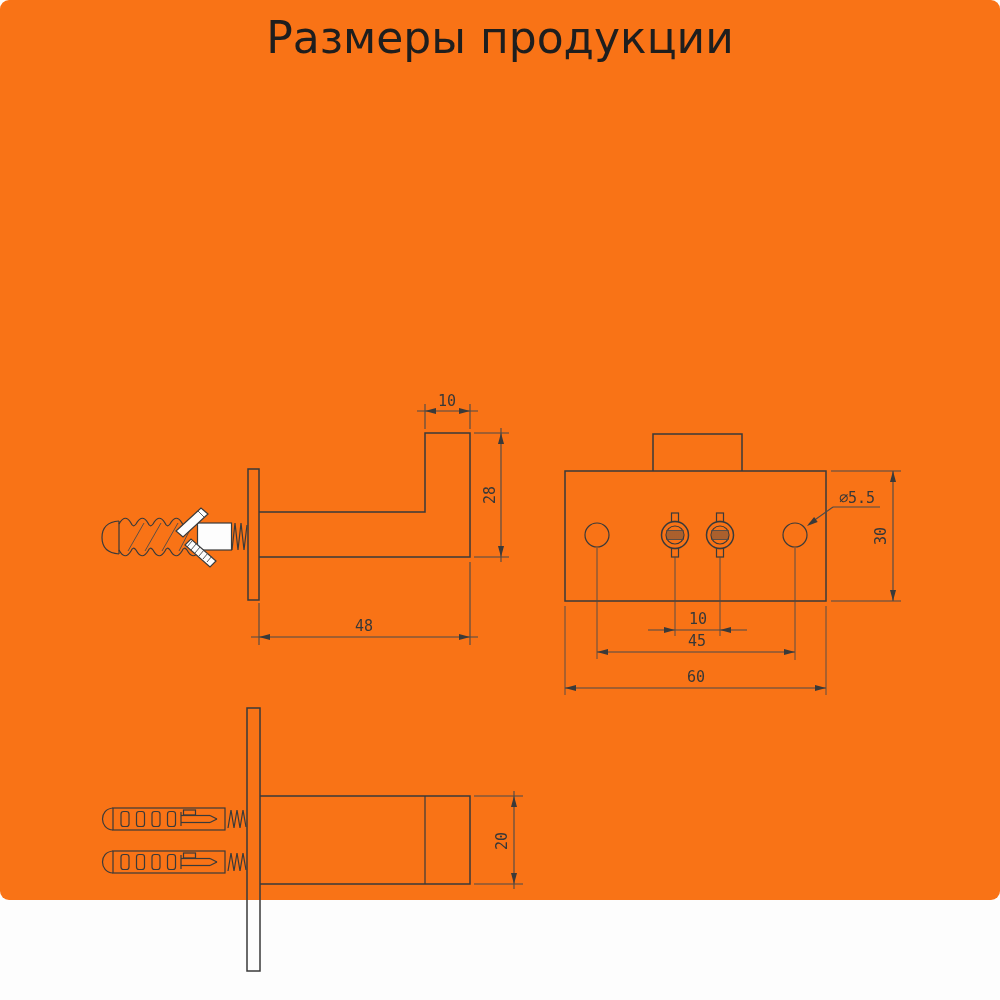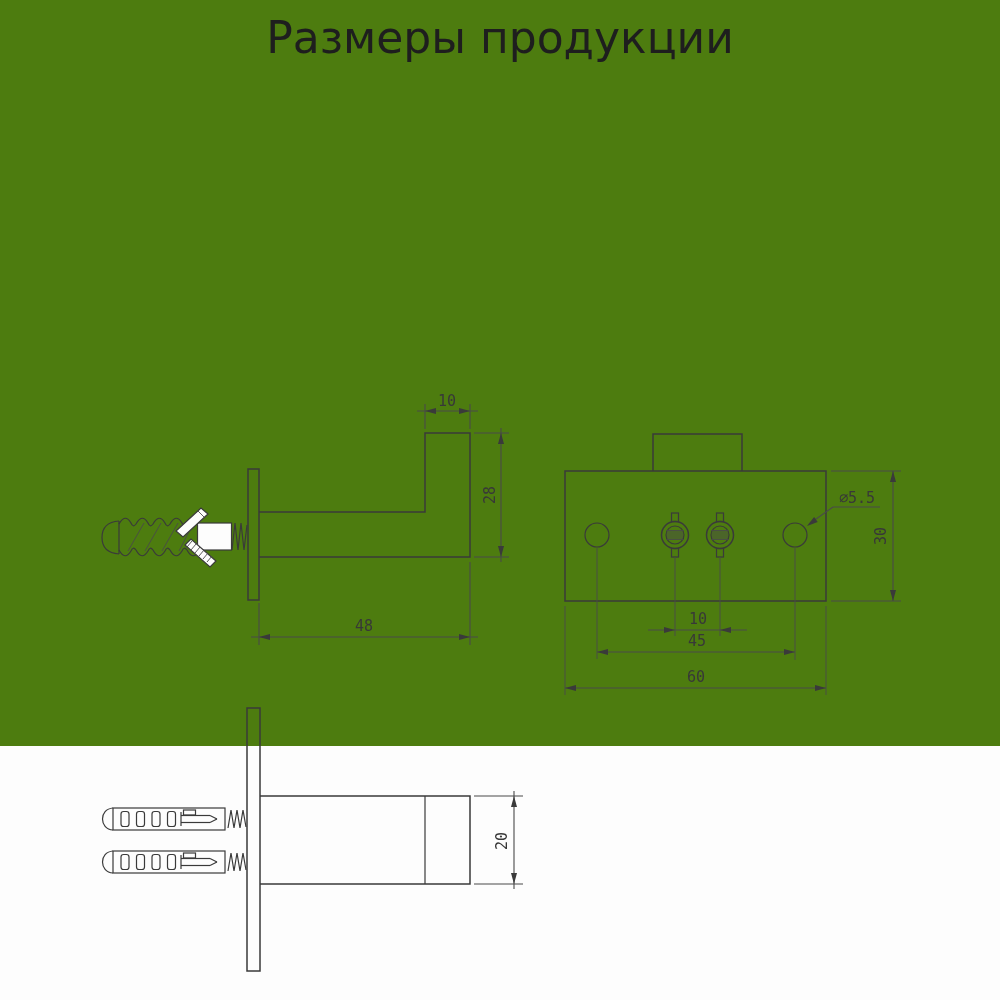--- a/index.html
+++ b/index.html
@@ -7,22 +7,23 @@
     padding: 0;
     background: #fdfdfd;
     width: 1000px;
     height: 1000px;
     overflow: hidden;
     font-family: "DejaVu Sans", sans-serif;
   }
   .page {
     position: relative;
     width: 1000px;
-    height: 746px;
-    background: #4d7c0f;
+    height: 900px;
+    background: #f97316;
+    border-radius: 9px;
   }
   .title {
     position: absolute;
     top: 12px;
     left: 0;
     width: 1000px;
     text-align: center;
     font-family: "DejaVu Sans", "Liberation Sans", sans-serif;
     font-size: 44px;
     font-weight: 400;

